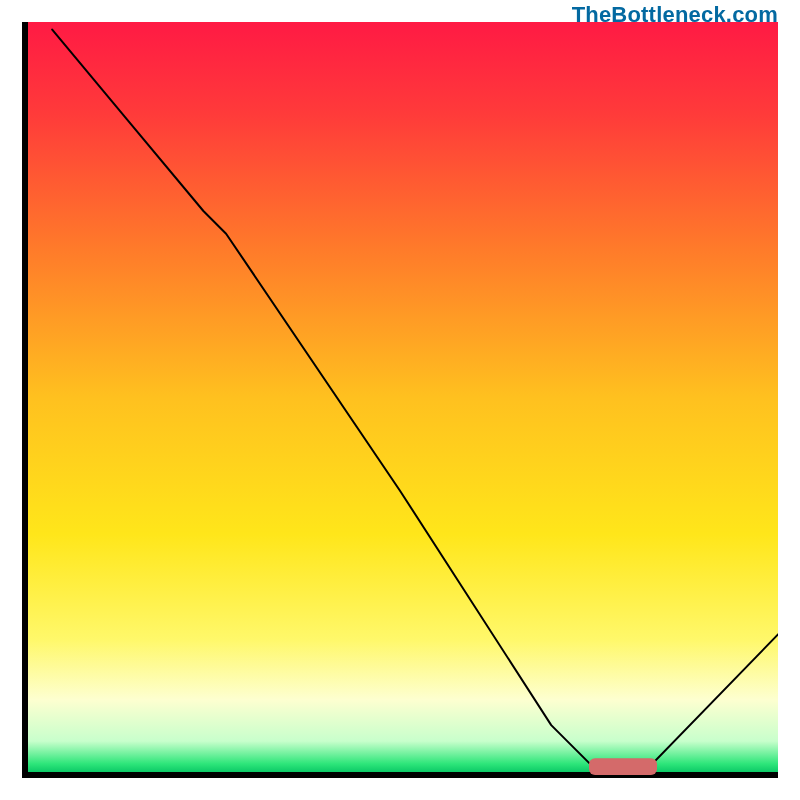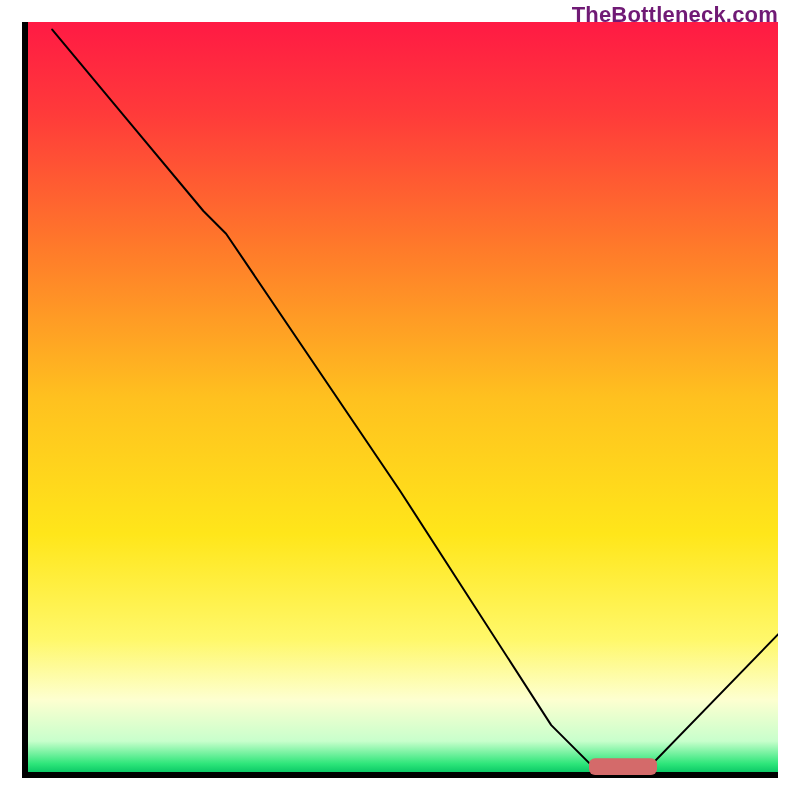--- a/index.html
+++ b/index.html
@@ -21,21 +21,21 @@
     left: 22px;
     top: 22px;
     width: 756px;
     height: 756px;
     box-sizing: border-box;
   }
   .watermark {
     position: absolute;
     top: 2px;
     right: 22px;
-    color: #701a75;
+    color: #0369a1;
     font-size: 22px;
     font-weight: 600;
     letter-spacing: 0.2px;
     z-index: 5;
   }
 </style>
 </head>
 <body>
 
 <div class="chart-container">

